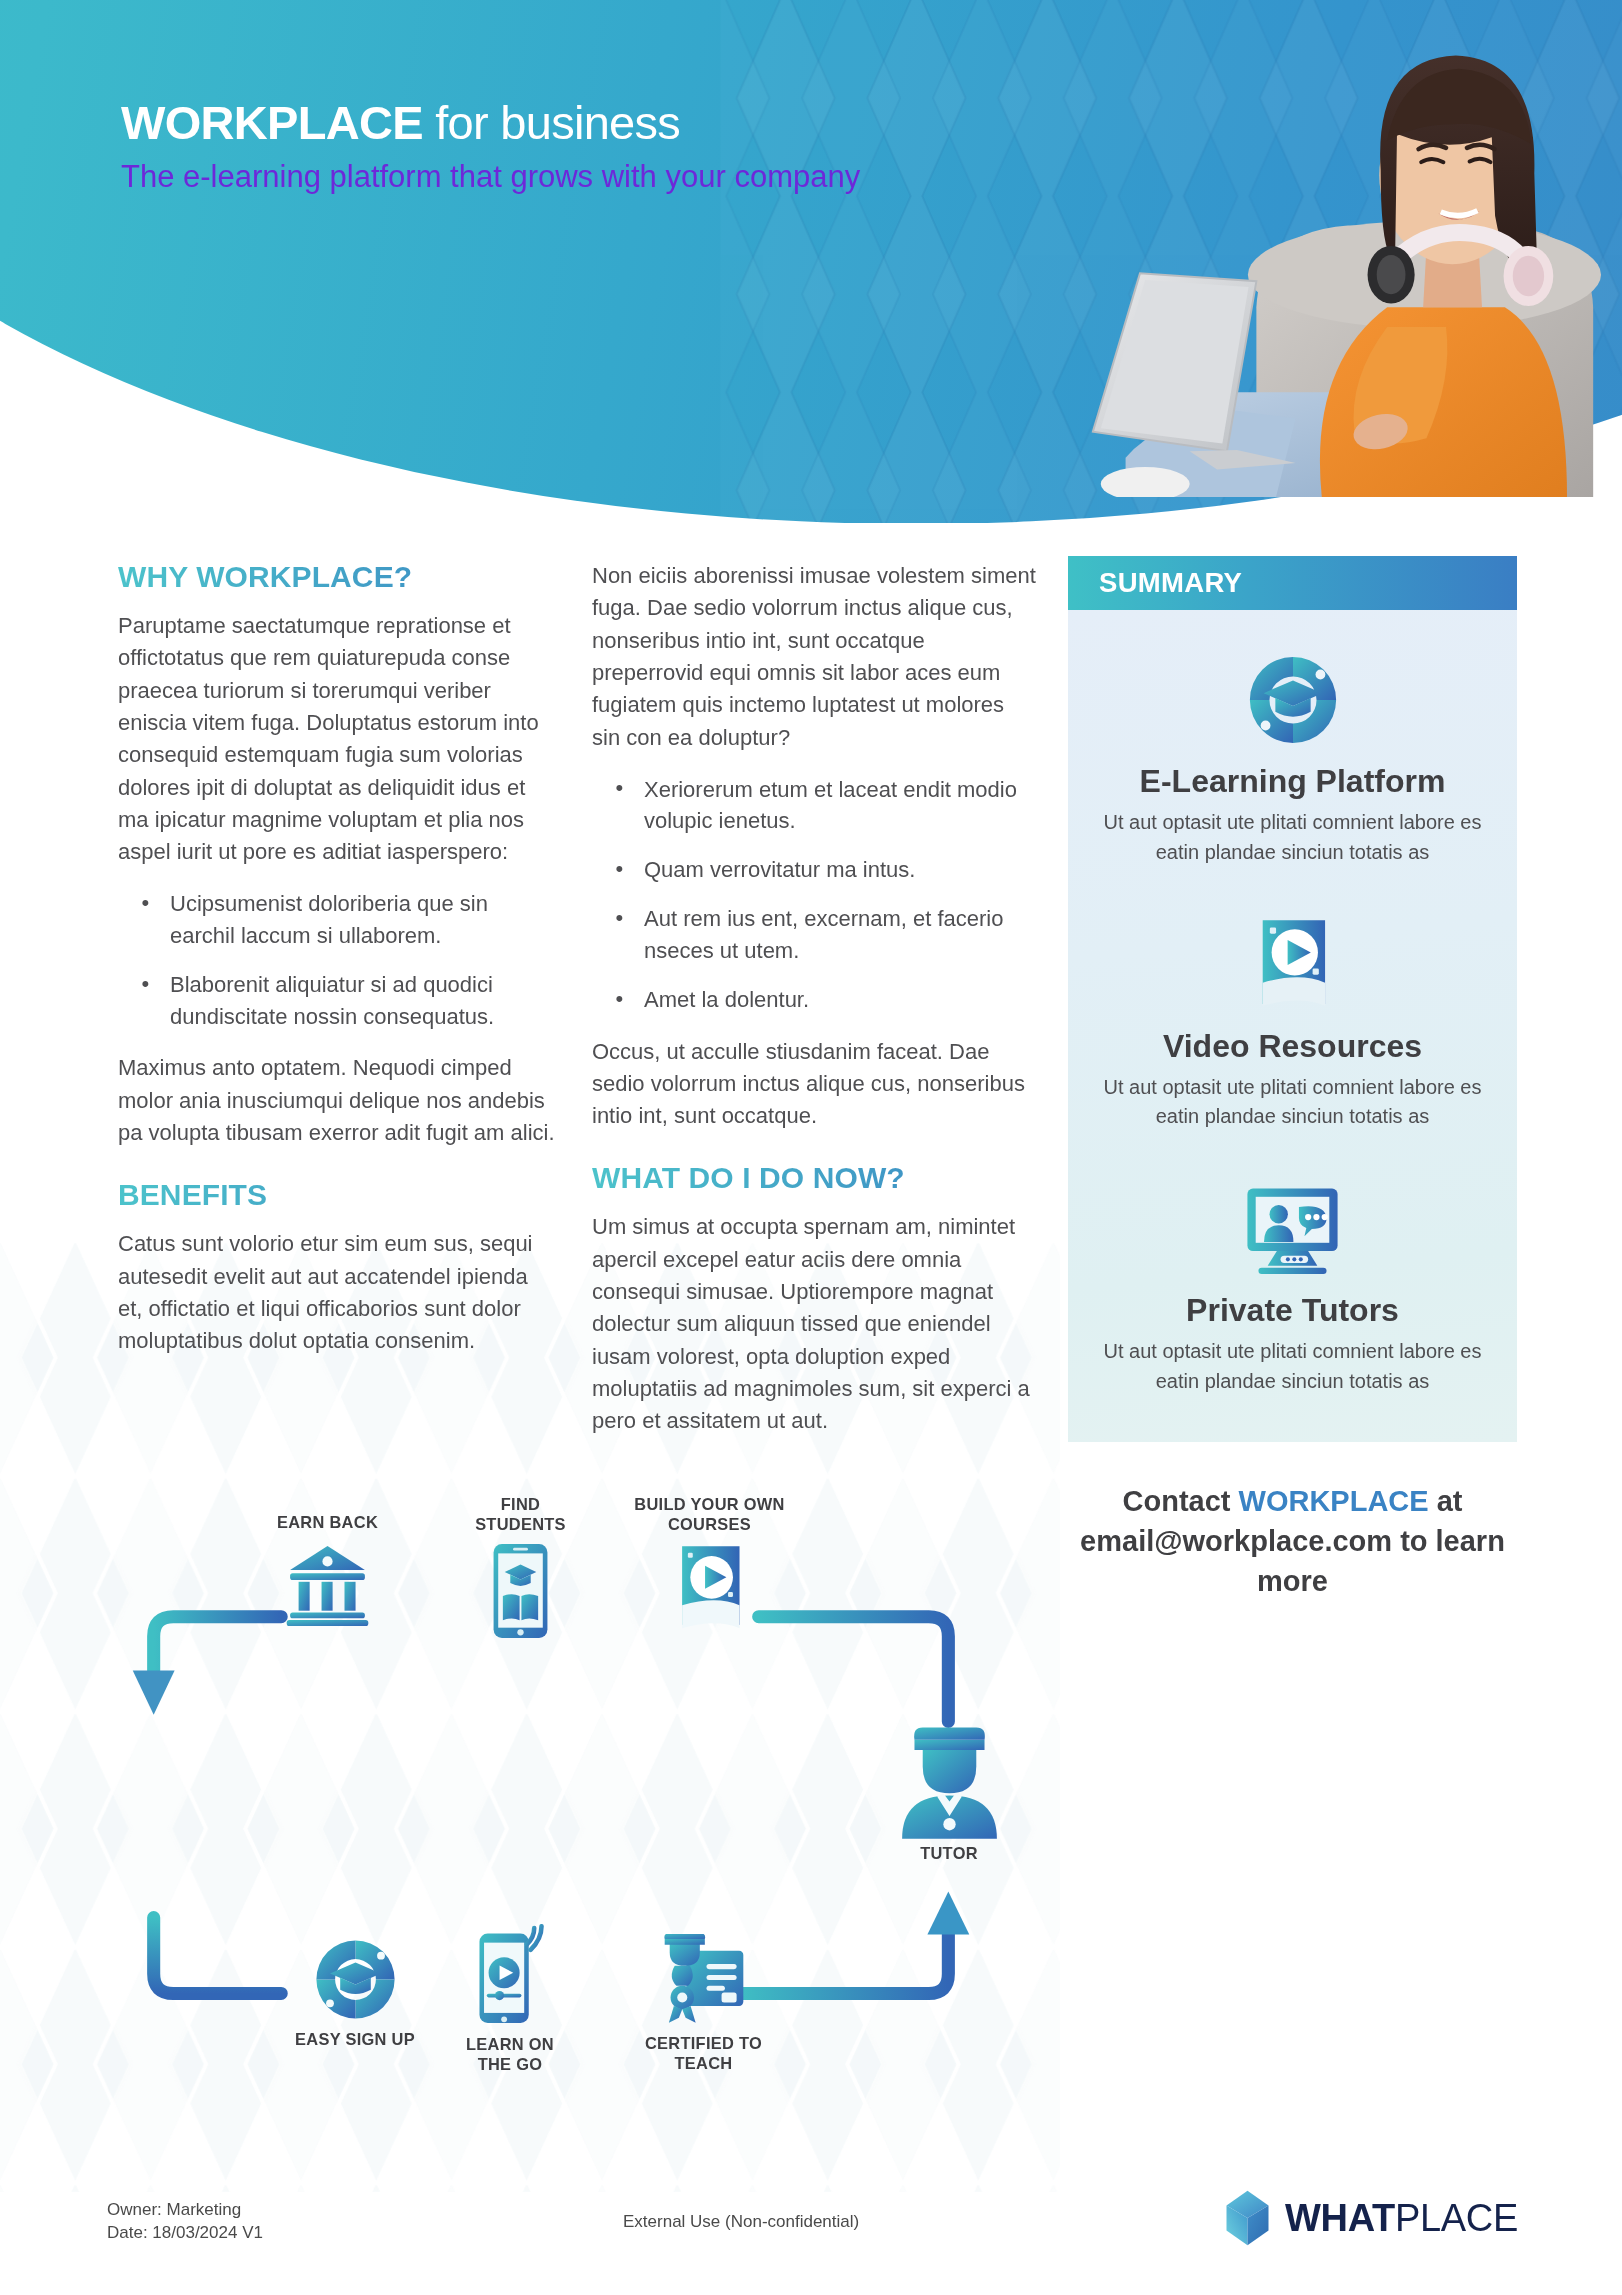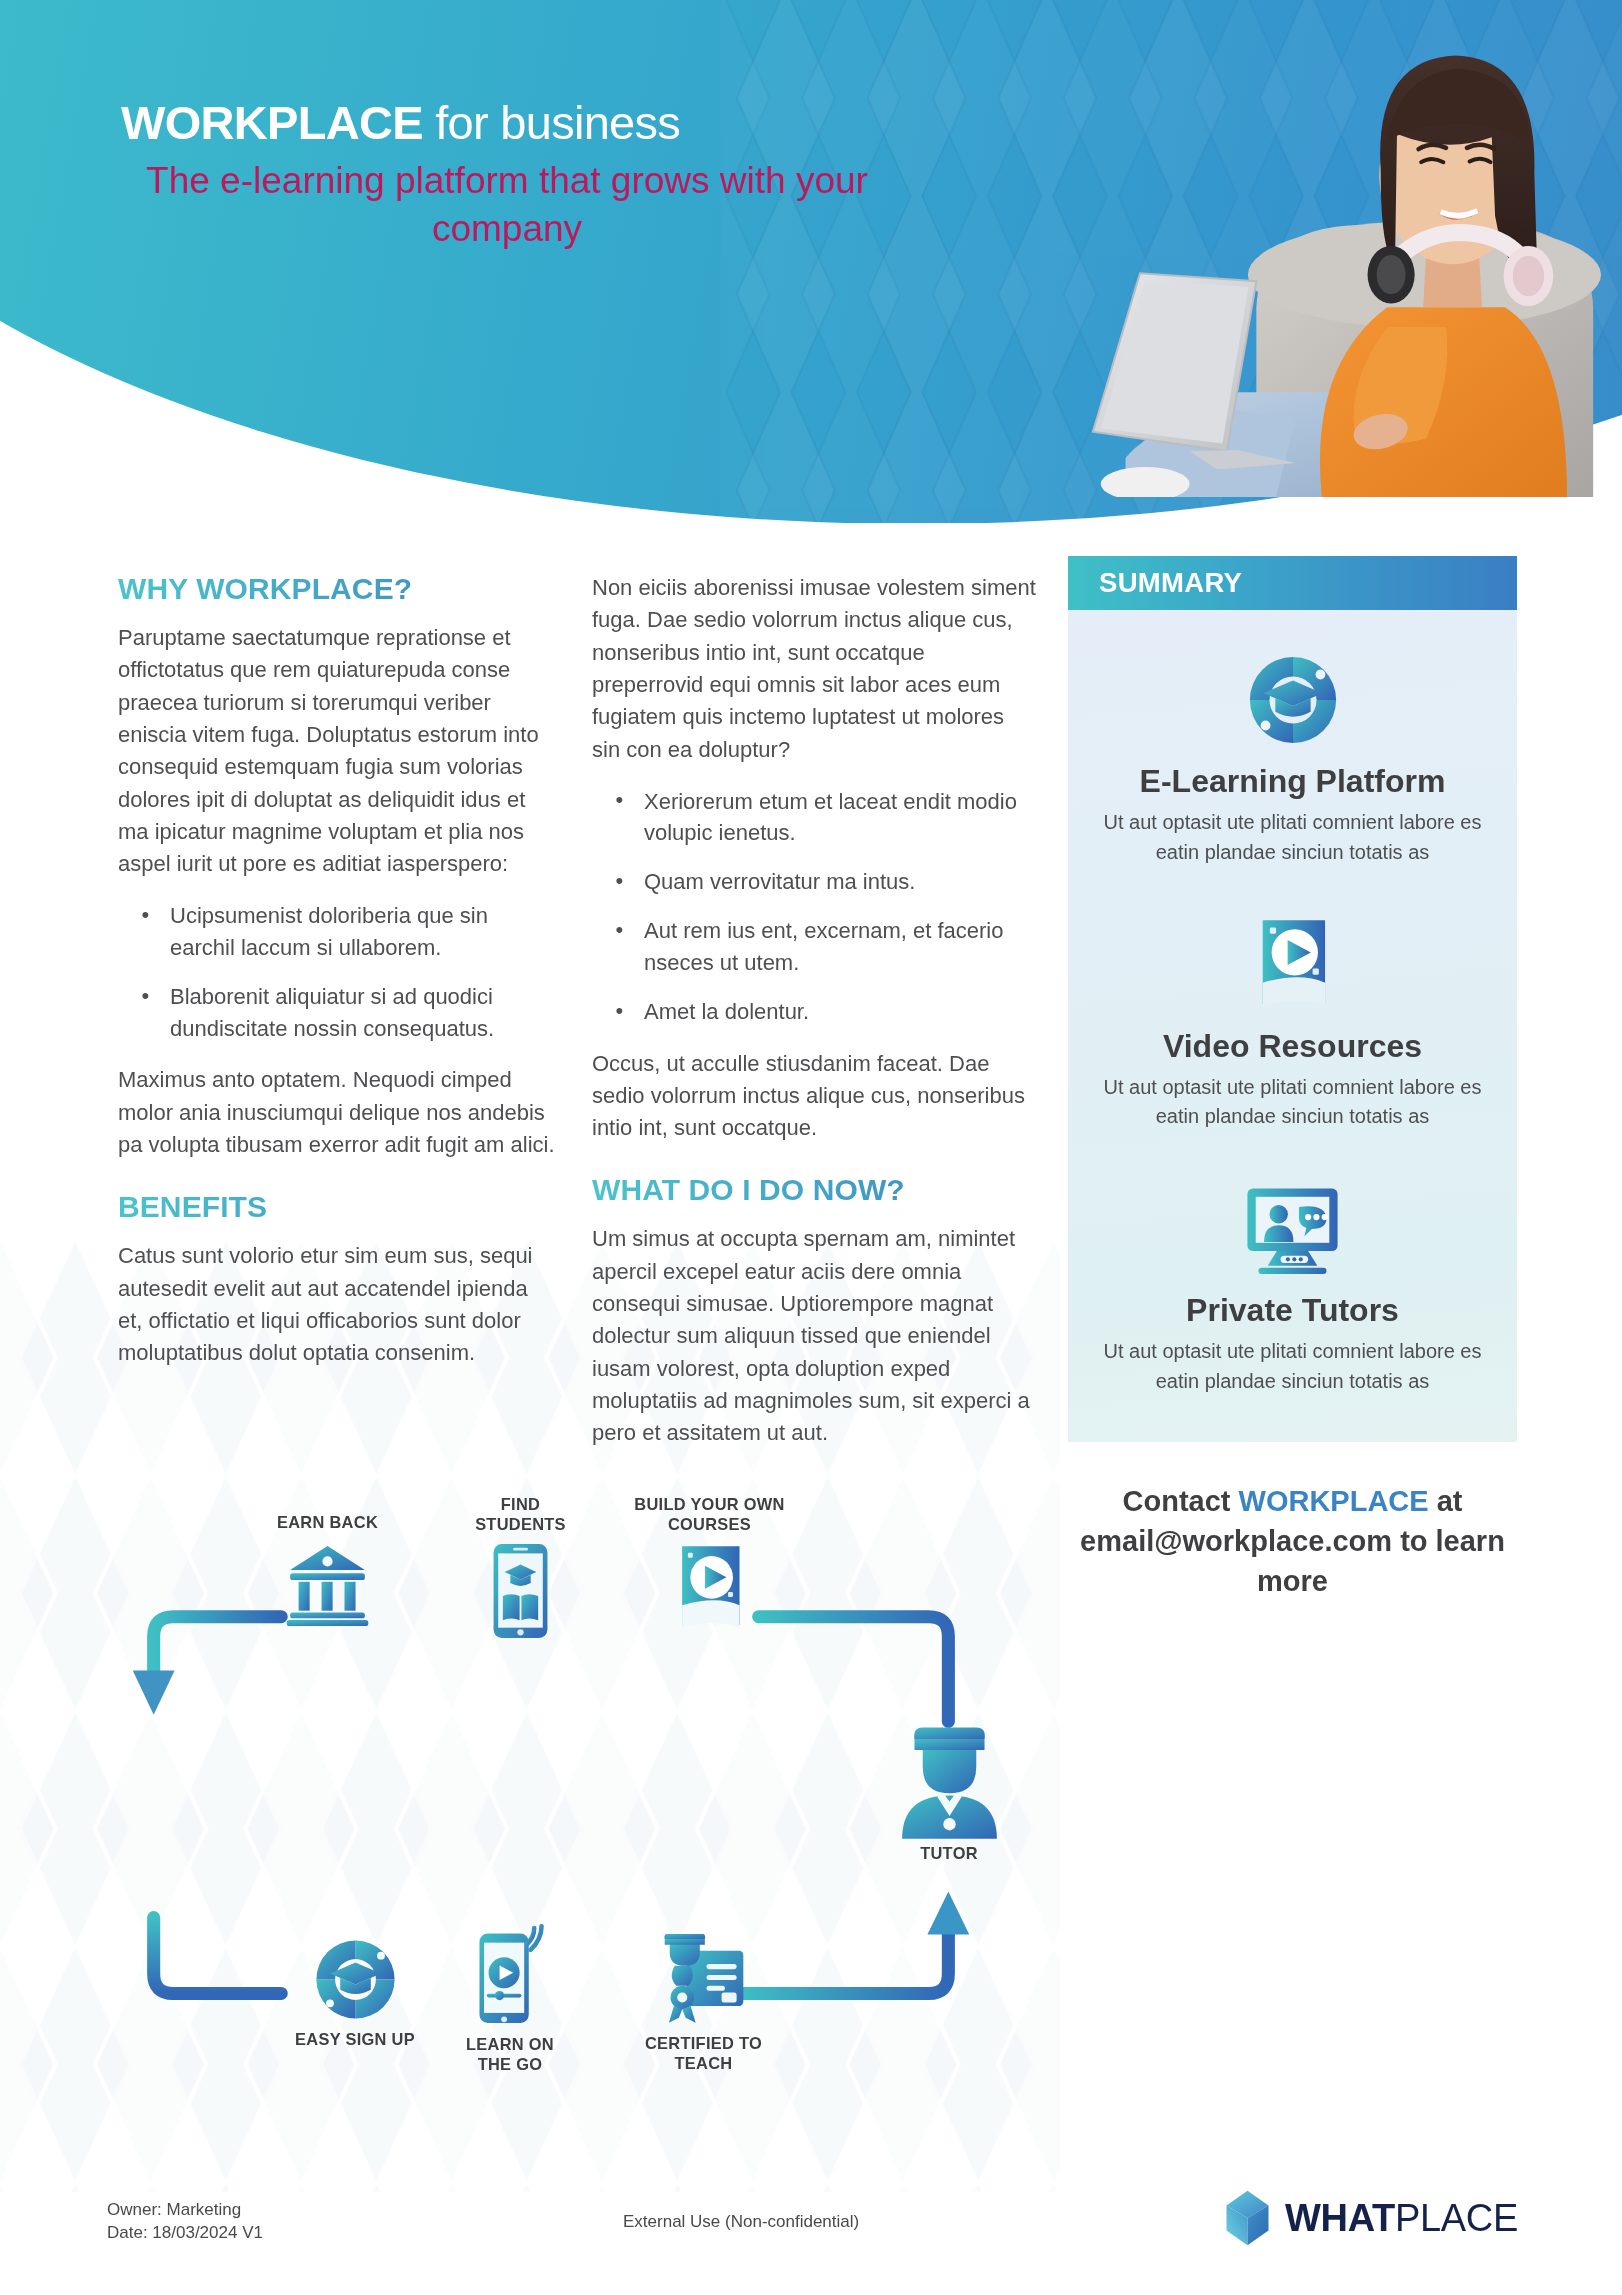--- a/index.html
+++ b/index.html
@@ -34,34 +34,34 @@
   }
   .header-text {
     position:absolute; left:121px; top:98px; width:982px; z-index:6;
   }
   .header-title {
     font-size:47px; color:#fff; letter-spacing:-0.7px; line-height:1.05;
     font-weight:400;
   }
   .header-title b { font-weight:700; }
   .header-sub {
-    margin-top:9.2px; font-size:37px; color:#be185d; font-weight:300;
-    line-height:1.32; max-width:772px;text-align:center;
+    margin-top:9.2px; font-size:31px; color:#6d28d9; font-weight:300;
+    line-height:1.32; max-width:772px;
   }
 
   
   .watermark {
     position:absolute; left:0; top:1243px; width:1060px; height:949px;
     opacity:.55; pointer-events:none; z-index:0;
   }
 
   
   .cols { position:absolute; left:0; top:556px; width:1623px; z-index:3; }
 
-  .col { position:absolute; top:16px; }
+  .col { position:absolute; top:4px; }
   .col-1 { left:118px; width:438px; }
   .col-2 { left:592px; width:445px; }
 
   h2.sec {
     font-size:30px; font-weight:700; letter-spacing:0.1px;
     background:linear-gradient(90deg,#4cc3cb 0%, #3a83c3 100%);
     -webkit-background-clip:text; background-clip:text; color:transparent;
     margin-bottom:17px; line-height:1.1;
   }
   p.body {

